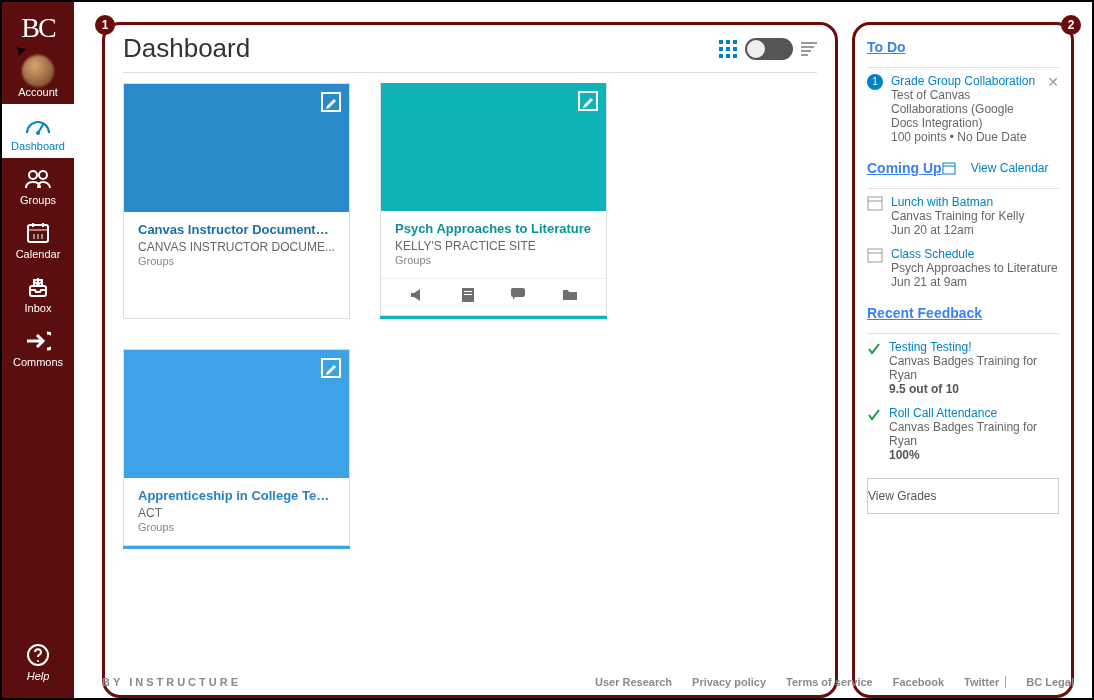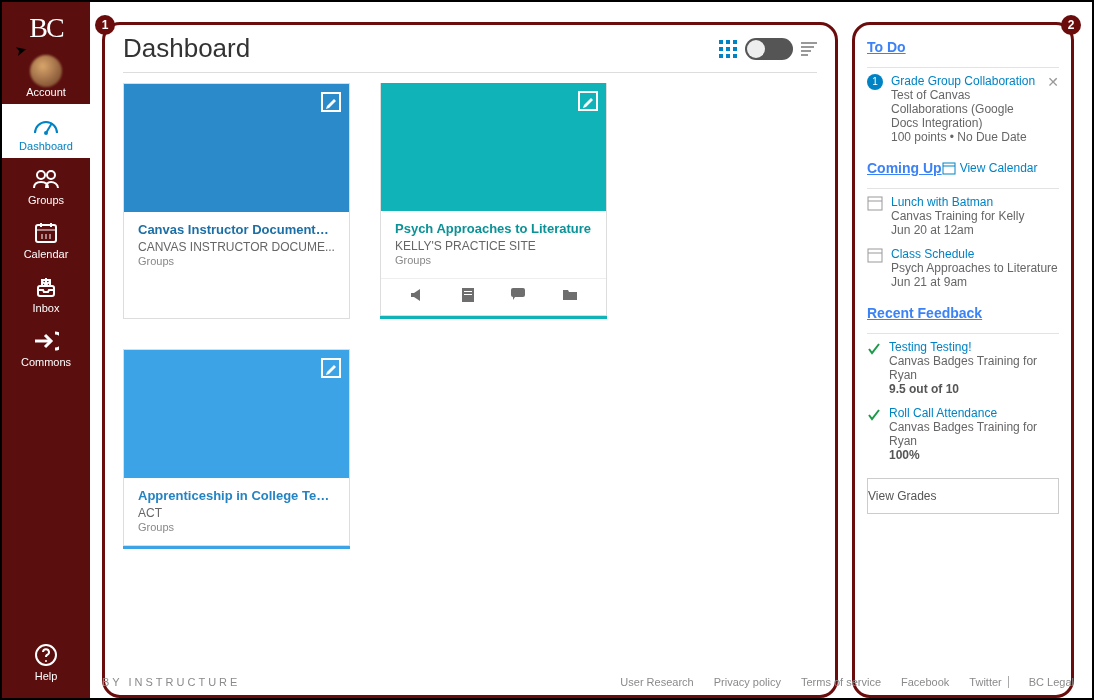--- a/index.html
+++ b/index.html
@@ -8,21 +8,21 @@
     width: 1094px;
     height: 700px;
     background: #fff;
     border: 2px solid #000;
     position: relative;
     overflow: hidden;
   }
   .sidebar {
     position: absolute;
     left: 0; top: 0; bottom: 0;
-    width: 88px;
+    width: 72px;
     background: #5b0e0e;
     display: flex;
     flex-direction: column;
     align-items: center;
     color: #fff;
     font-size: 11px;
   }
   .sidebar .logo {
     font-family: Georgia, serif;
     font-size: 28px;
@@ -48,21 +48,21 @@
     justify-content: center;
     margin-bottom: 2px;
   }
   .avatar-circle {
     width: 32px; height: 32px;
     border-radius: 50%;
     background: radial-gradient(circle at 40% 35%, #d9a66b 0%, #8a5a3a 70%);
     filter: blur(1px);
     margin: 0 auto;
   }
-  .help-item { margin-top: auto; margin-bottom: 10px; }
+  .help-item { margin-top: auto; margin-bottom: 10px; font-style: italic; }
   .main {
     position: absolute;
     left: 80px; right: 0; top: 0; bottom: 0;
     padding: 20px 18px 0 20px;
     display: flex;
     gap: 14px;
   }
   .dash-area {
     flex: 1;
     border: 3px solid #6b0c0c;
@@ -187,21 +187,21 @@
   .todo-num {
     width: 16px; height: 16px; border-radius: 50%;
     background: #0083c4; color: #fff;
     font-size: 10px; line-height: 16px; text-align: center;
     flex-shrink: 0;
   }
   .todo-close { color: #999; margin-left: auto; cursor: pointer; font-size: 14px; }
   .cal-icon { width: 16px; height: 16px; flex-shrink: 0; color: #999; }
   .check-icon { width: 14px; height: 14px; flex-shrink: 0; color: #1c9a4b; margin-top: 2px; }
   .coming-header { display: flex; align-items: center; }
-  .view-cal { display: flex; align-items: center; gap: 4px; color: #0083c4; }
+  .view-cal { display: flex; align-items: center; gap: 15px; color: #0083c4; }
   .view-grades {
     border: 1px solid #ccc;
     padding: 10px 0;
     color: #555;
     margin-top: 6px;
   }
   .badge-num {
     position: absolute;
     top: -10px;
     left: -10px;
@@ -216,20 +216,21 @@
   }
   .badge-num.right { left: auto; right: -10px; }
   .footer {
     position: absolute;
     left: 100px; right: 18px; bottom: 10px;
     display: flex;
     justify-content: space-between;
     align-items: center;
     font-size: 11px;
     color: #8a8a8a;
+    font-weight: bold;
   }
   .footer .links { display: flex; gap: 20px; }
   .footer .brand { letter-spacing: 3px; text-transform: uppercase; }
   .cursor {
     position: absolute;
     top: 40px; left: 13px;
     font-size: 14px;
     color: #000;
     z-index: 50;
     transform: rotate(-15deg);

